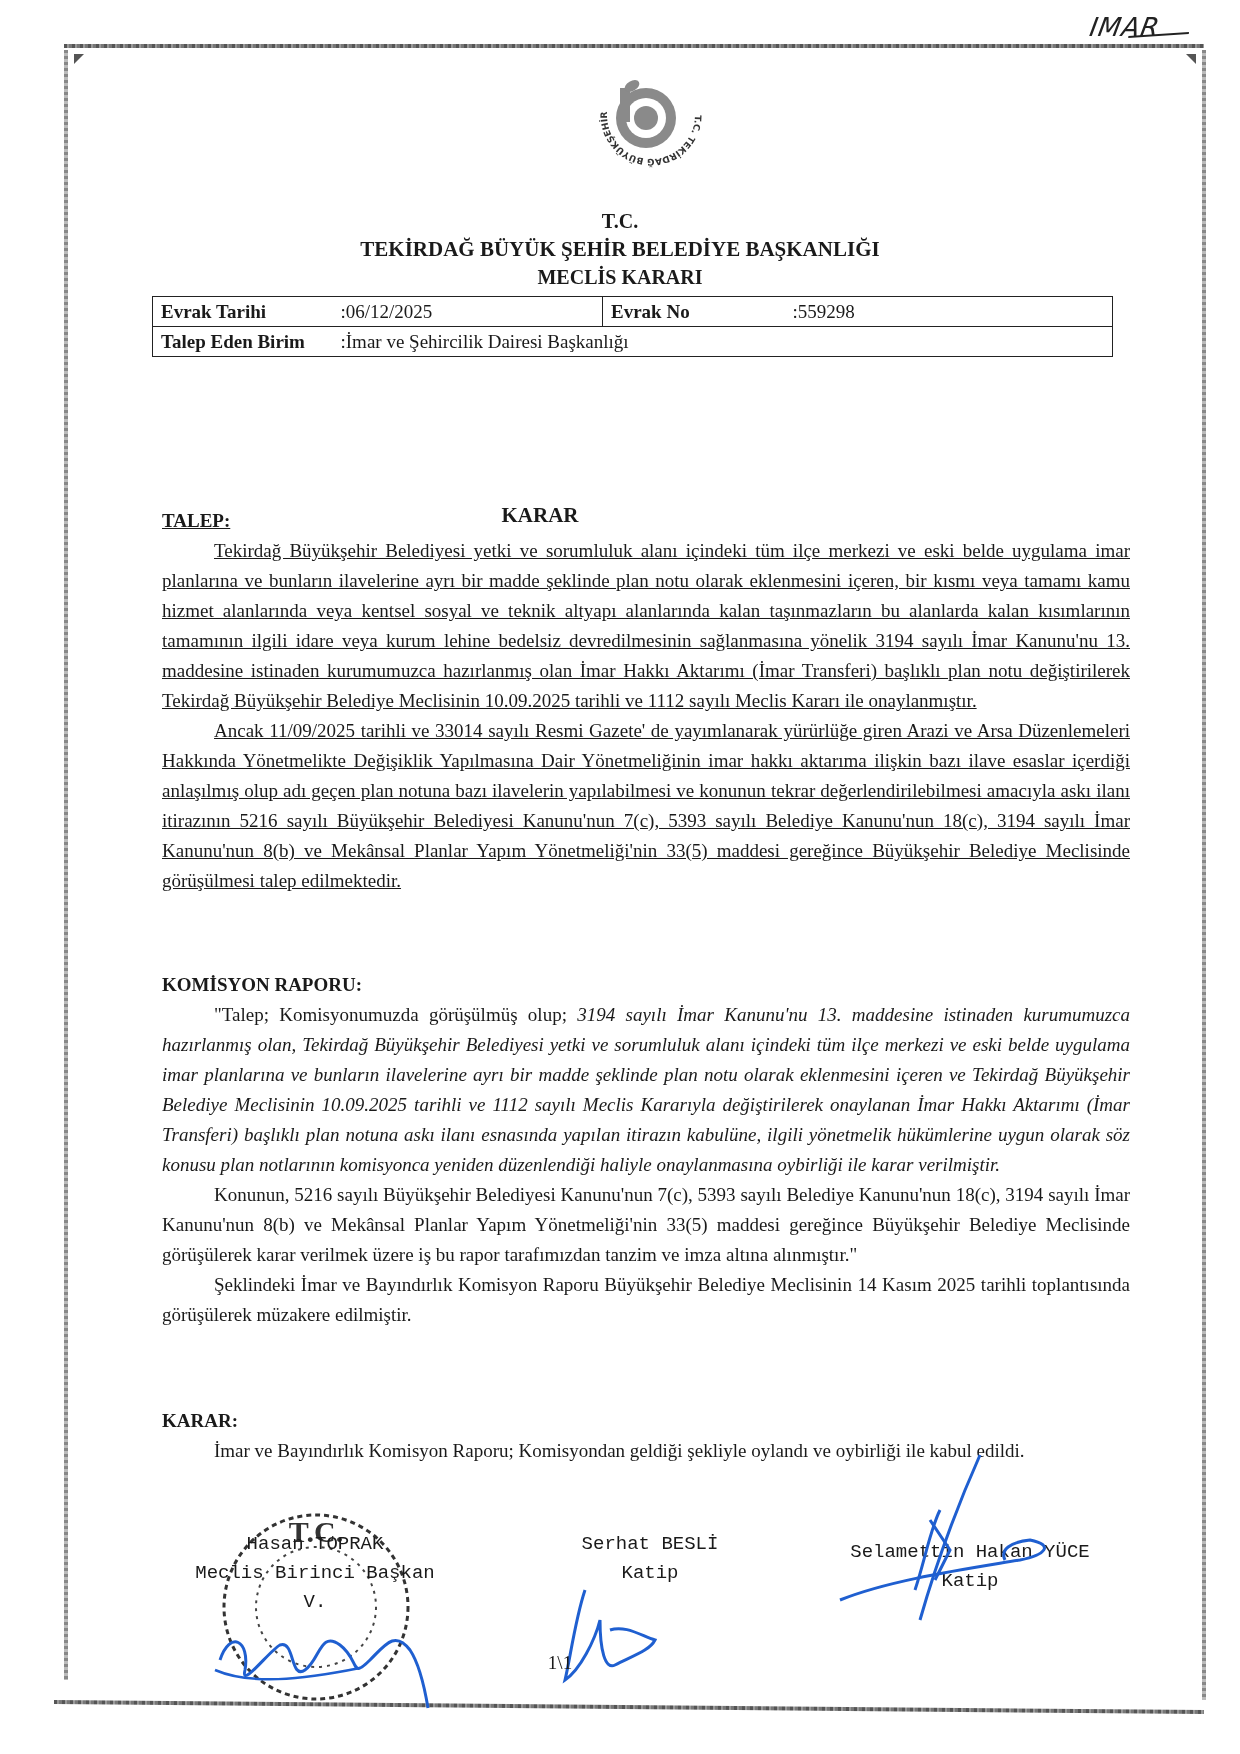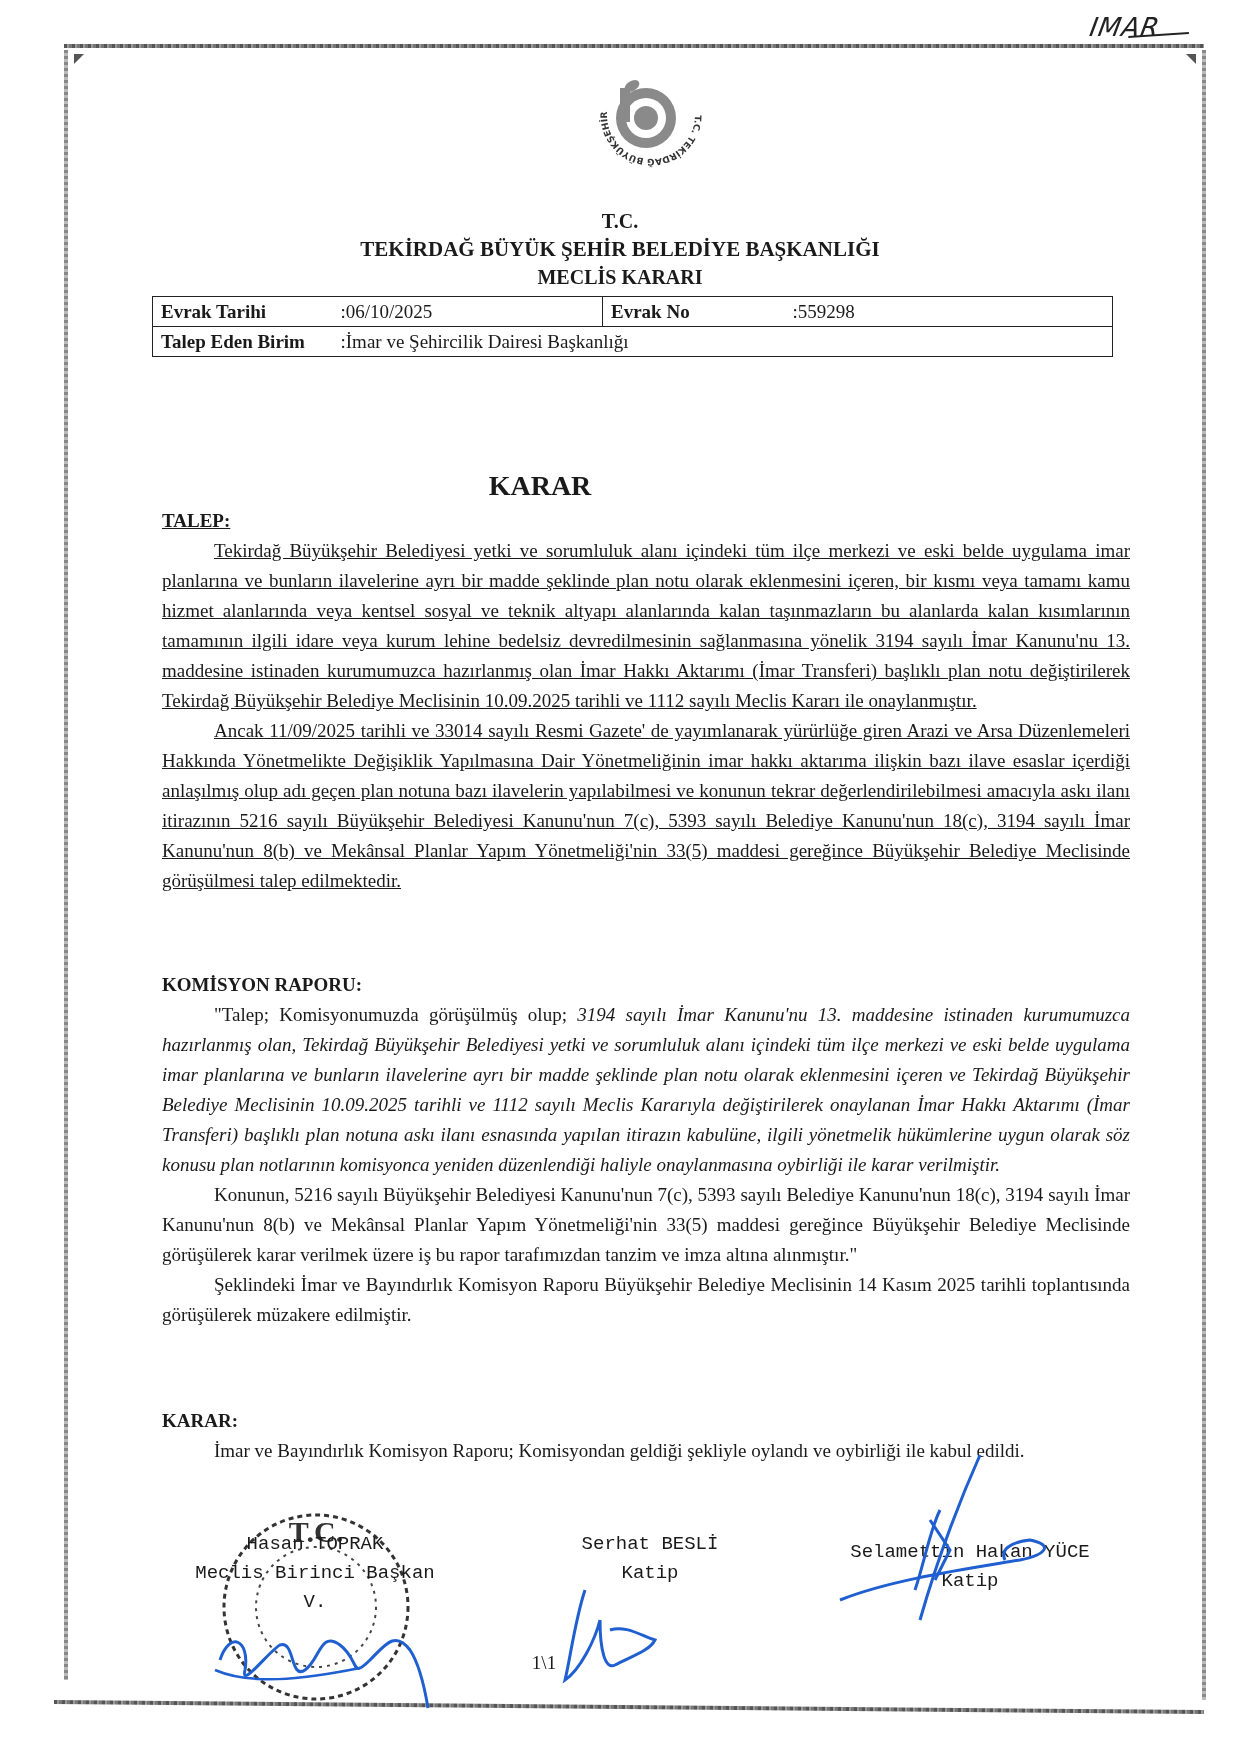--- a/index.html
+++ b/index.html
@@ -29,36 +29,36 @@
   .h-org { top:237px; font-size:21px; }
   .h-title { top:266px; font-size:20px; }
 
   table.info { position:absolute; left:152px; top:296px; width:961px; border-collapse:collapse;
          font-size:19px; }
   table.info td { border:1.5px solid #222; padding:0 8px; height:29px; vertical-align:middle; }
   table.info td.lbl { font-weight:bold; }
   table.info td.nb { border-right:none; }
   table.info td.nbl { border-left:none; }
 
-  .section-center { position:absolute; left:0; width:1080px; text-align:center; top:470px;
-         font-weight:bold; font-size:28px; }
+  .section-center { position:absolute; left:0; width:1080px; text-align:center; top:503px;
+         font-weight:bold; font-size:21px; }
   .content { position:absolute; left:162px; width:968px; font-size:19px; line-height:30px; }
   .content p { margin:0; text-align:justify; text-indent:52px; }
   .content .heading { font-weight:bold; font-size:19px; text-indent:0; }
   .italic { font-style:italic; }
 
   .talep { top:506px;text-decoration:underline; }
   .komisyon { top:970px; }
   .karar { top:1406px; }
 
   .sig { position:absolute; text-align:center; font-size:19px; line-height:29px;font-family:Liberation Mono, monospace; }
   .sig1 { left:190px; top:1530px; width:250px; }
   .sig2 { left:560px; top:1530px; width:180px; }
   .sig3 { left:840px; top:1538px; width:260px; }
-  .page-no { position:absolute; left:0; width:1088px; text-align:center; top:1652px; font-size:19px; }
+  .page-no { position:absolute; left:0; width:1088px; text-align:center; top:1652px; font-size:19px;padding-left:16px; }
 
   .stamp { position:absolute; left:206px; top:1502px; width:220px; height:200px; }
   .signature { position:absolute; }
 </style>
 </head>
 <body>
 
 <div class="page-border-top"></div>
 <div class="page-border-left"></div>
 <div class="page-border-right"></div>
@@ -89,21 +89,21 @@
 <table class="info">
   <colgroup>
       <col style="width:180px">
       <col style="width:270px">
       <col style="width:182px">
       <col>
     </colgroup>
   <tbody>
   <tr>
     <td class="lbl nb">Evrak Tarihi</td>
-    <td class="nbl">:06/10/2025</td>
+    <td class="nbl">:06/12/2025</td>
     <td class="lbl nb">Evrak No</td>
     <td class="nbl">:559298</td>
   </tr>
   <tr>
     <td class="lbl nb">Talep Eden Birim</td>
     <td class="nbl" colspan="3">:İmar ve Şehircilik Dairesi Başkanlığı</td>
   </tr>
 </tbody>
   </table>
 

